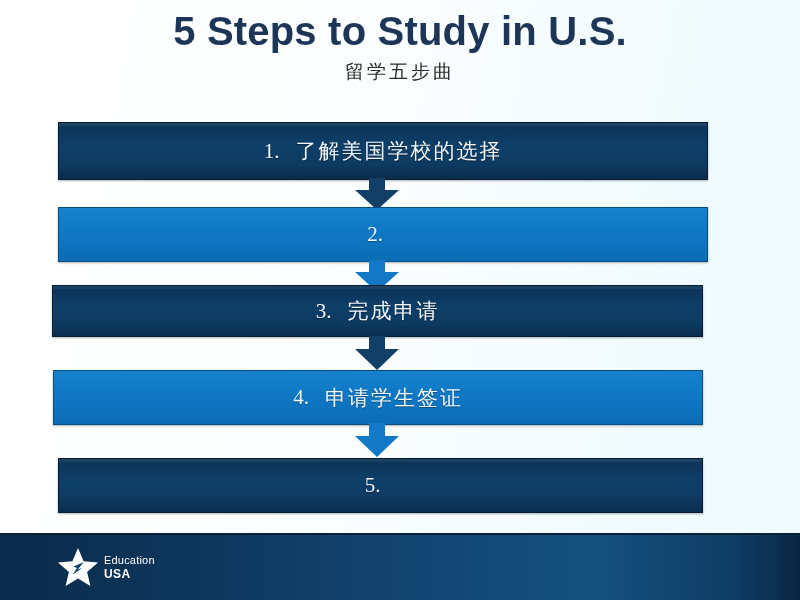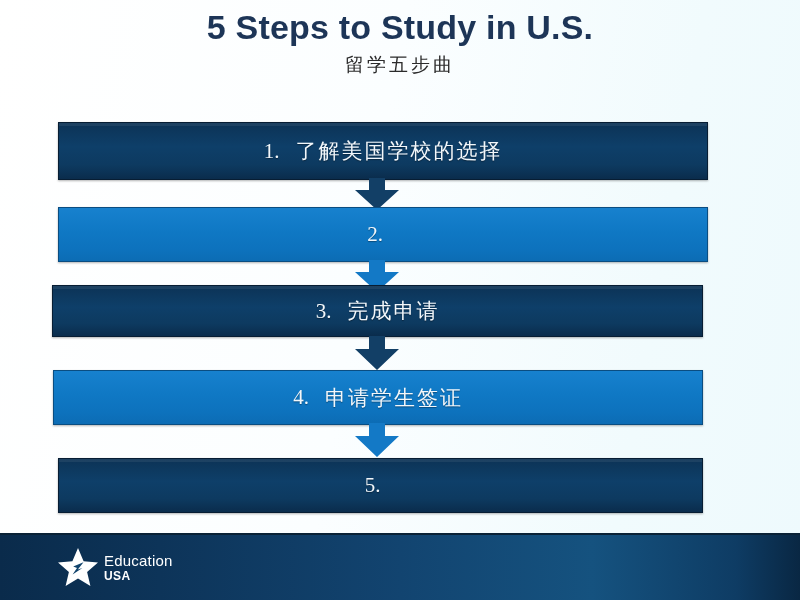--- a/index.html
+++ b/index.html
@@ -26,21 +26,21 @@
   .title-block {
     position: absolute;
     left: 0;
     top: 8px;
     width: 800px;
     text-align: center;
   }
   .title-en {
     font-family: "Liberation Sans", sans-serif;
     font-weight: bold;
-    font-size: 34px;
+    font-size: 40px;
     letter-spacing: 0.2px;
     color: #1d3557;
     line-height: 1.15;
     white-space: nowrap;
   }
   .title-cn {
     margin-top: 6px;
     font-family: "DejaVu Serif", "Liberation Serif", serif;
     font-size: 19px;
     color: #2b2b2b;
@@ -134,21 +134,21 @@
   .logo-star svg { display: block; }
   .logo-text {
     margin-left: 6px;
     display: flex;
     flex-direction: column;
     justify-content: center;
     line-height: 1;
   }
   .logo-edu {
     font-family: "Liberation Sans", sans-serif;
-    font-size: 15px;
+    font-size: 11px;
     font-weight: normal;
     color: #ffffff;
     letter-spacing: 0.2px;
   }
   .logo-usa {
     font-family: "Liberation Sans", sans-serif;
     font-size: 12px;
     font-weight: bold;
     color: #ffffff;
     letter-spacing: 0.4px;

